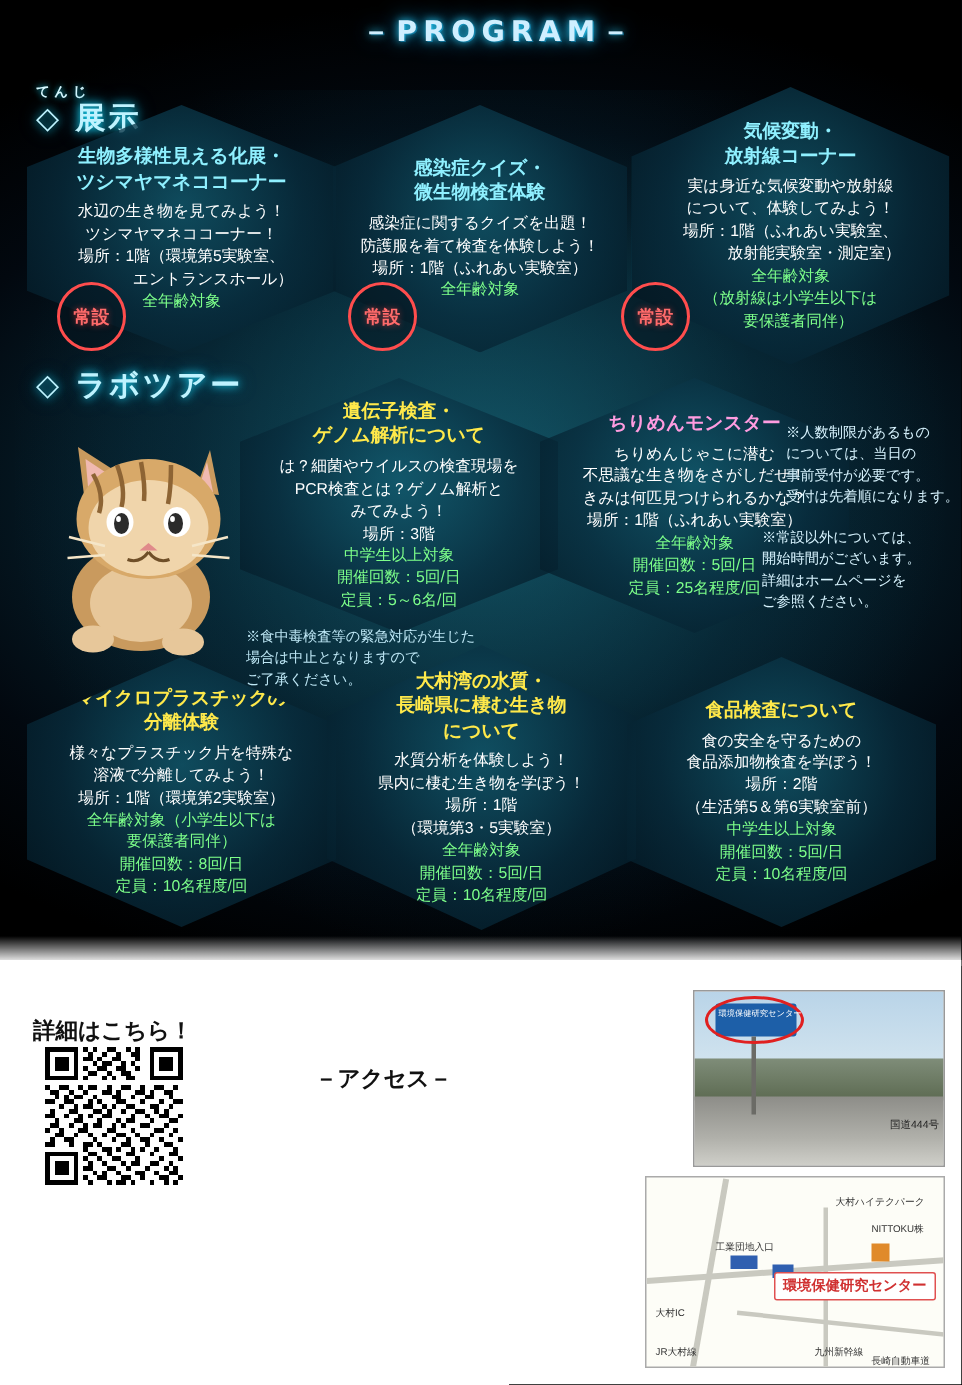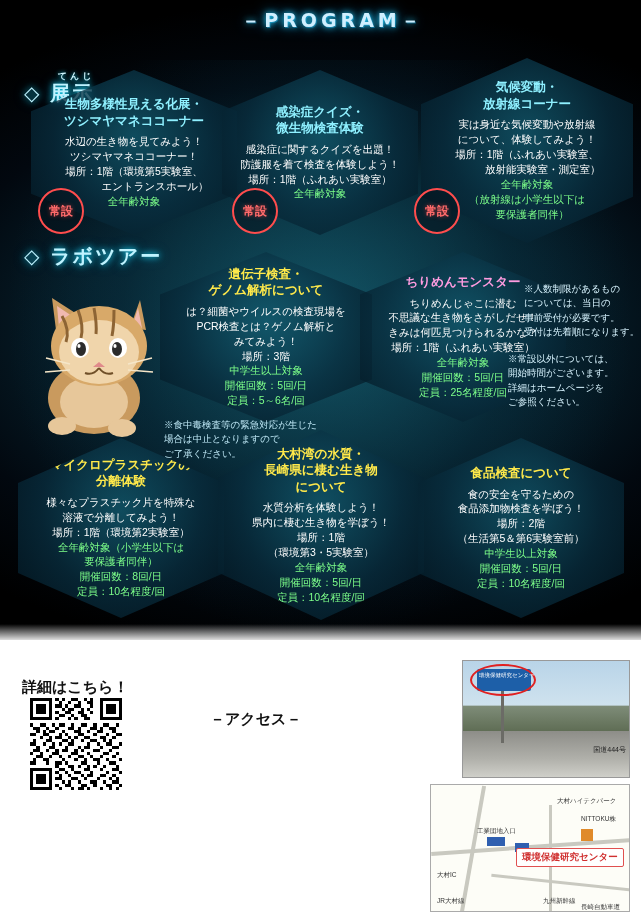--- a/index.html
+++ b/index.html
@@ -129,26 +129,26 @@
   }
 </style>
 </head>
 <body>
 
 <div id="poster">
   <div class="glow"></div>
 
   <div class="title">－PROGRAM－</div>
 
-  <div class="sec-head" style="left:24px; top:70px;text-align:right;">
+  <div class="sec-head" style="left:24px; top:55px;">
     <span class="ruby">てんじ</span>
     <span>◇ 展示</span>
   </div>
 
-  <div class="hex" style="left:18px; top:70px; width:206px; height:165px;margin-left:13px;">
+  <div class="hex" style="left:18px; top:70px; width:206px; height:165px;">
     <h3 class="c-cyan">生物多様性見える化展・<br>ツシマヤマネココーナー</h3>
     <div class="body">
         <div class="c-white">水辺の生き物を見てみよう！</div>
         <div class="c-white">ツシマヤマネココーナー！</div>
         <div class="c-white">場所：1階（環境第5実験室、</div>
         <div class="c-white">　　　　エントランスホール）</div>
         <div class="c-green">全年齢対象</div>
       </div>
   </div>
   <div class="hex" style="left:222px; top:70px; width:196px; height:165px;">

